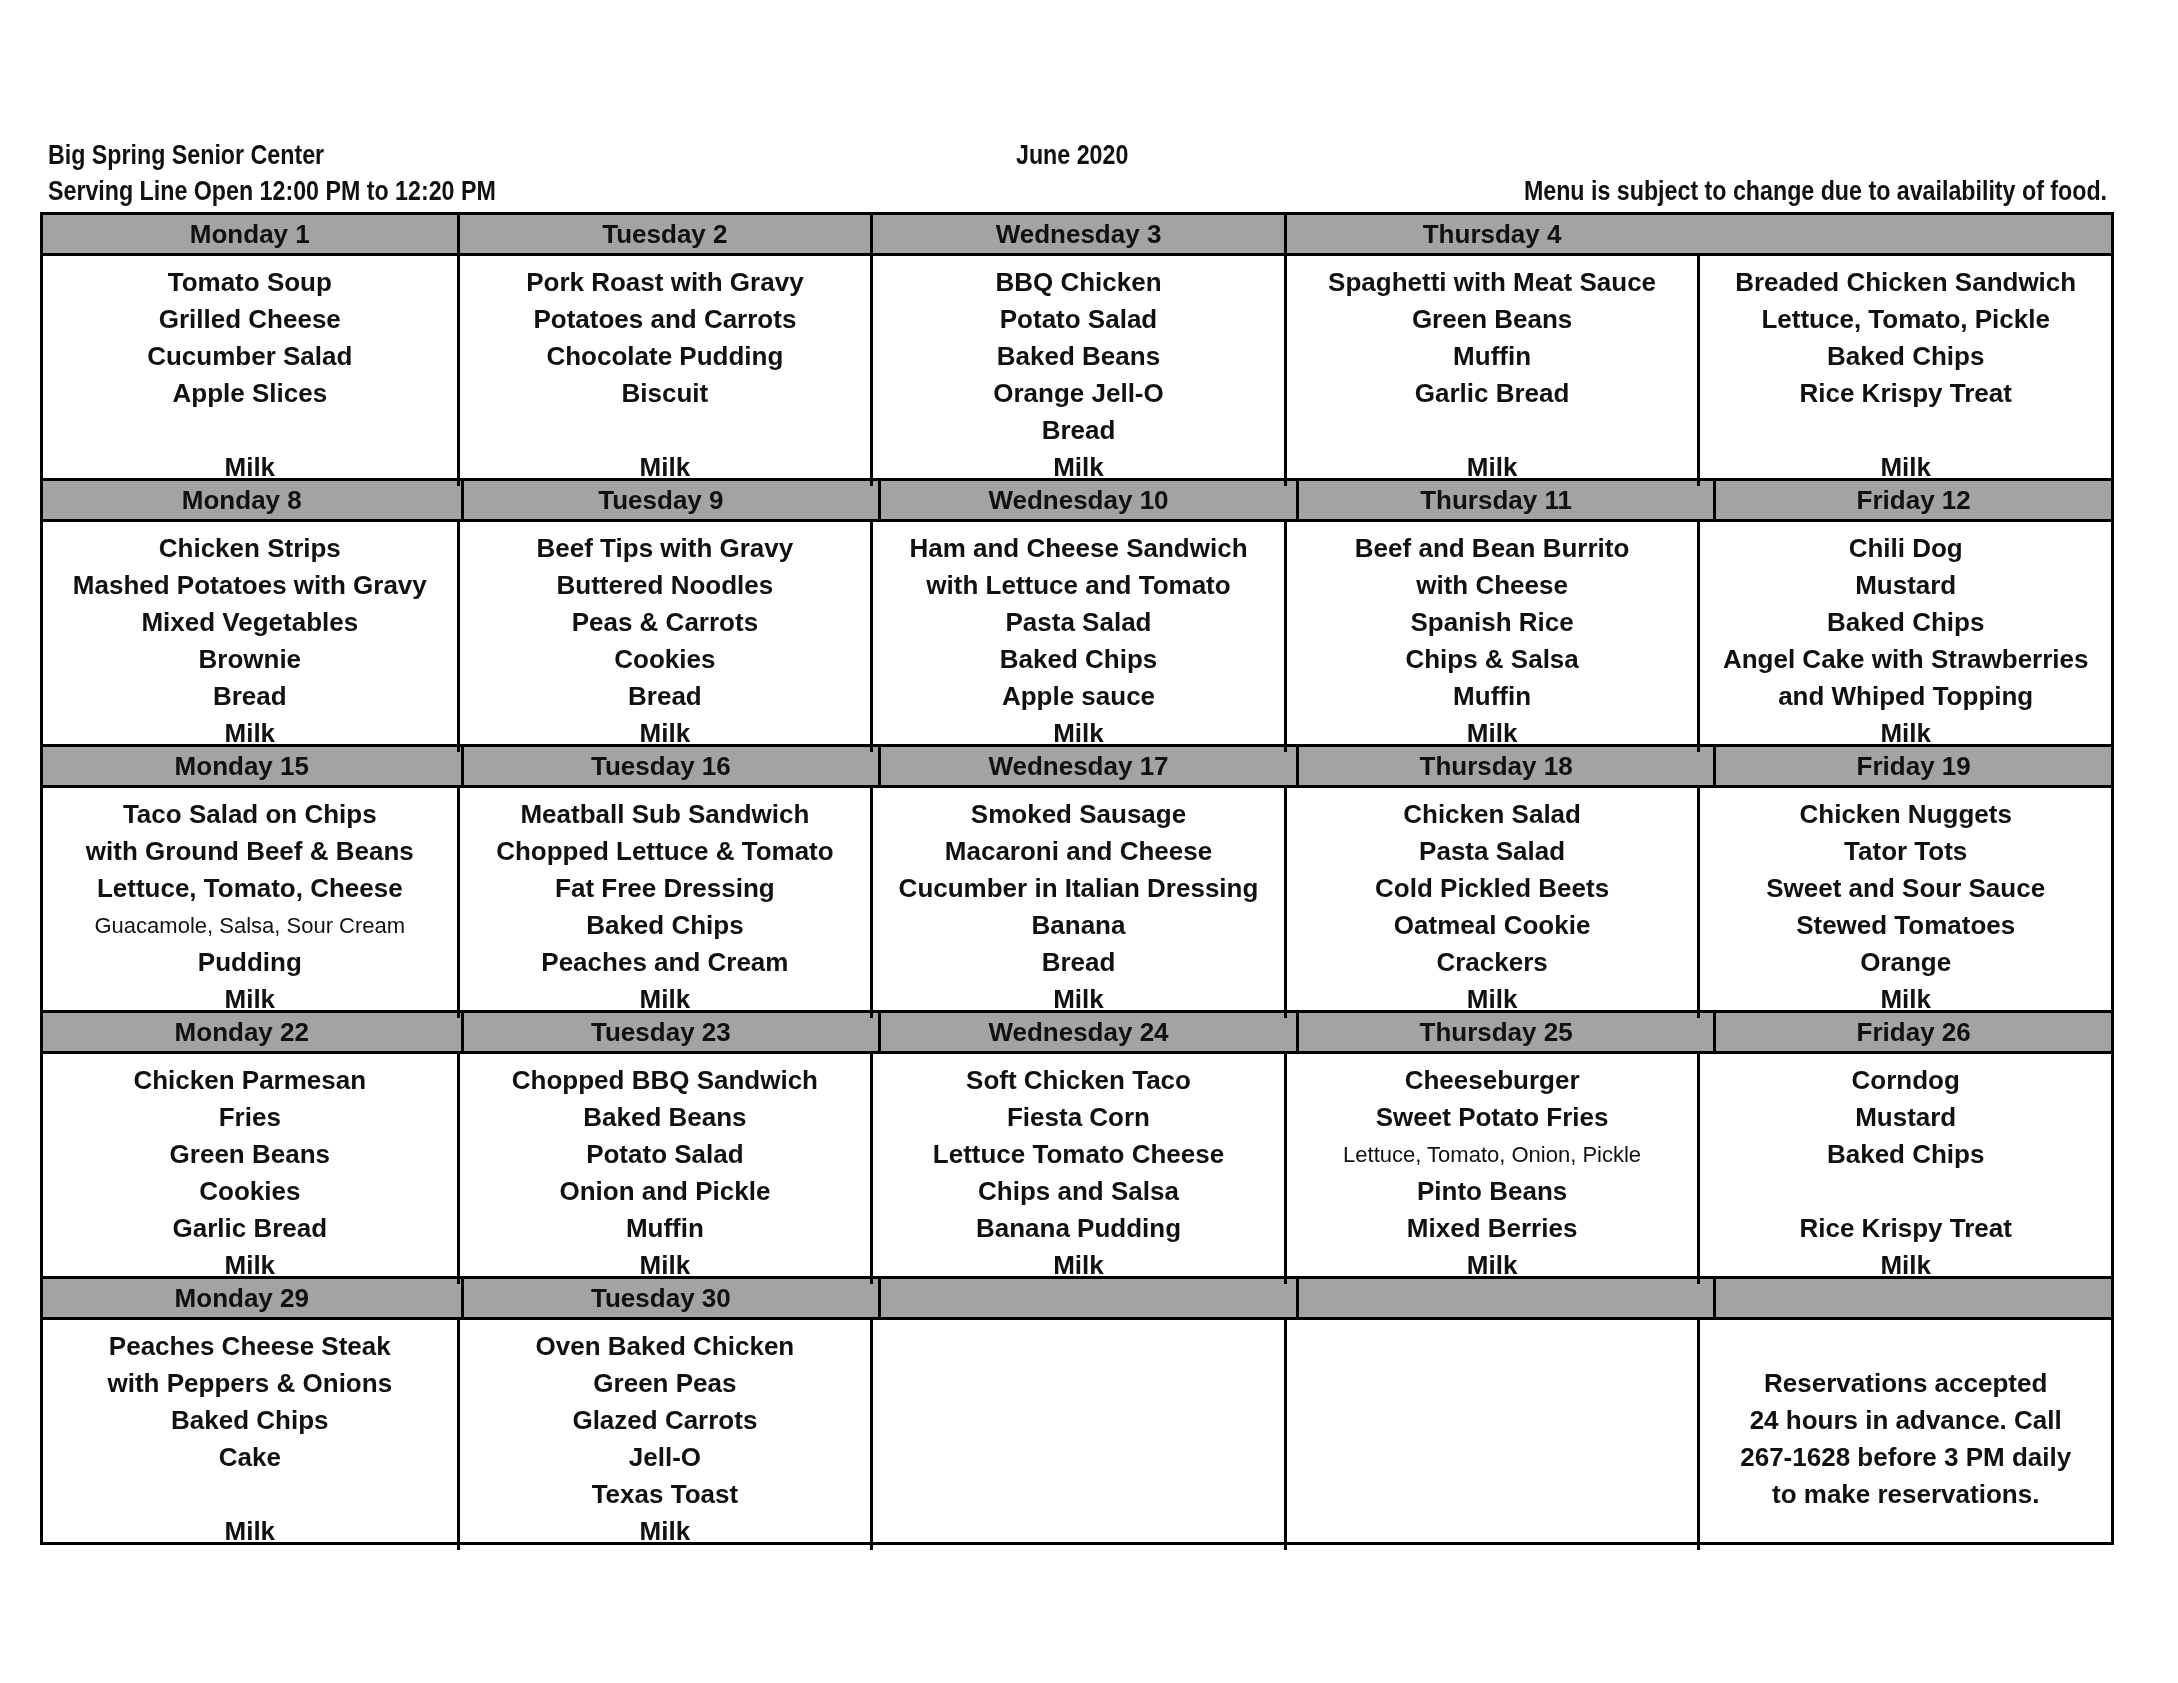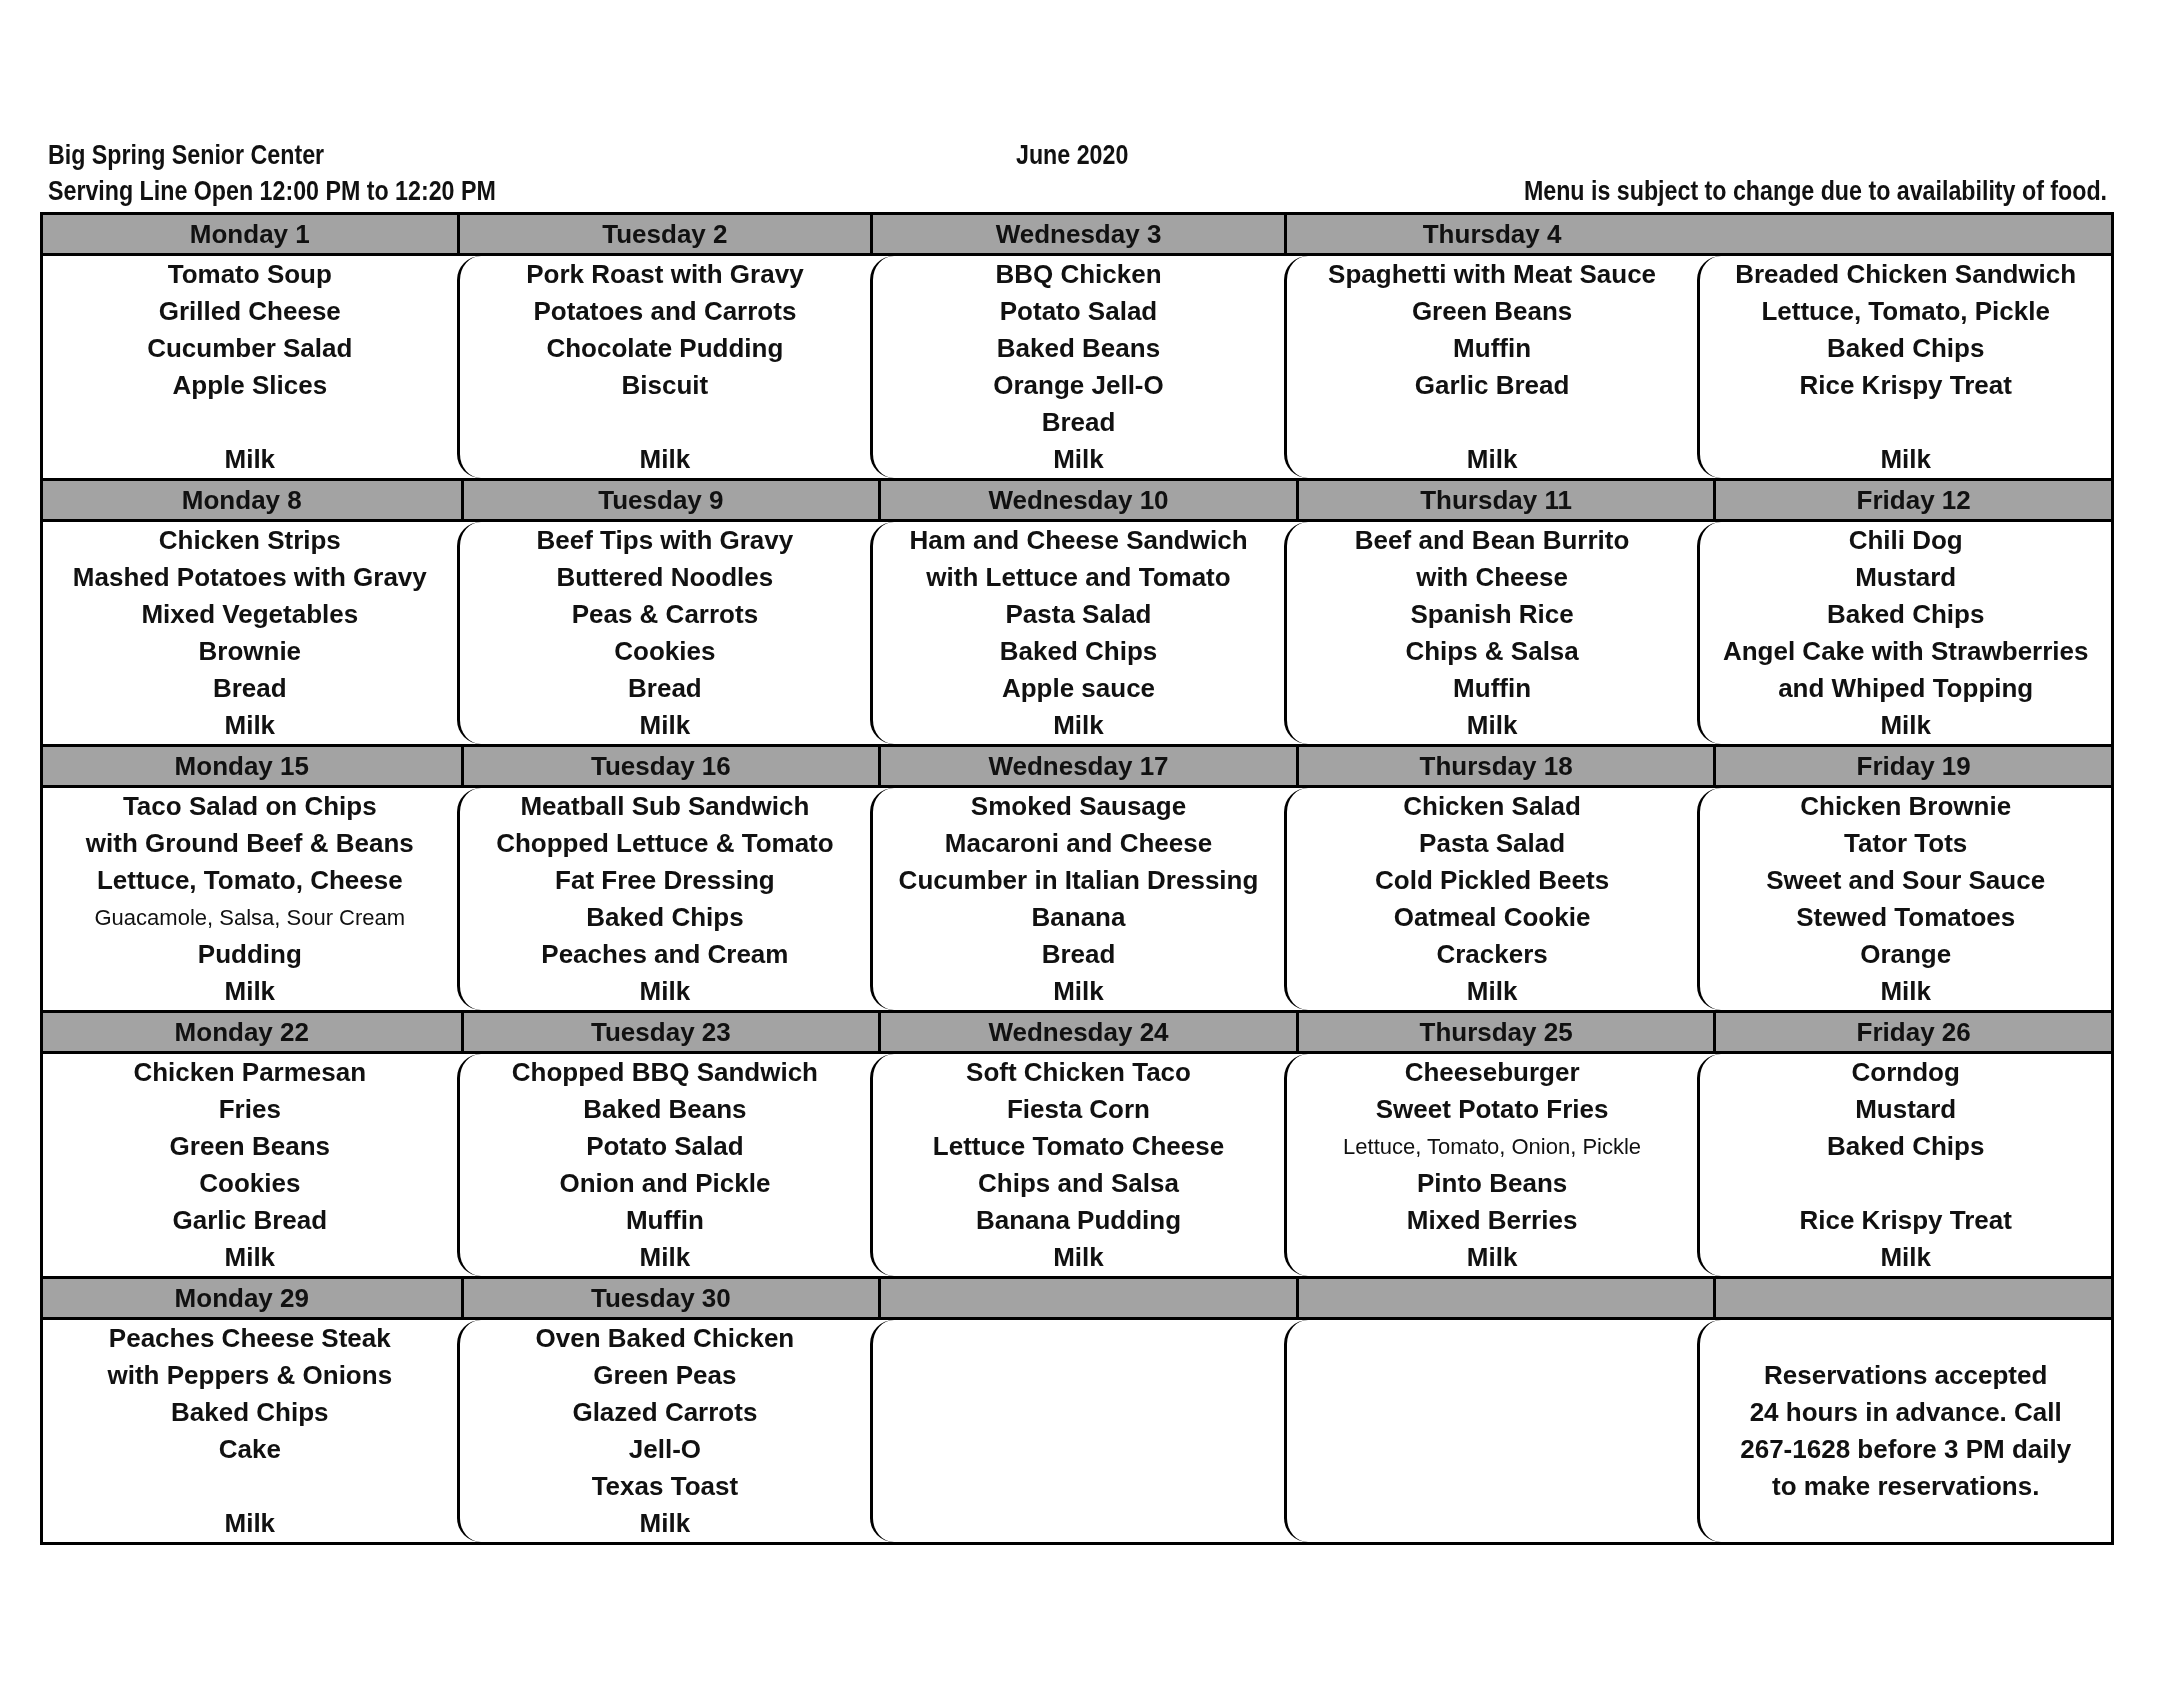--- a/index.html
+++ b/index.html
@@ -11,21 +11,21 @@
   #disclaimer { right: 71px; top: 176px; transform-origin: right top; }
   #menu-table { position: absolute; left: 40px; top: 212px; width: 2074px; border: 3px solid #000; box-sizing: border-box; }
   .week { display: block; }
   .hdr-row, .body-row { display: grid; grid-template-columns: repeat(5, 1fr); }
   .hdr-row { height: 38px; background: #a3a3a3; border-bottom: 3px solid #000; }
   .week + .week .hdr-row { border-top: 3px solid #000; gap: 20px; }
   .hcell, .bcell { border-left: 3px solid #000; box-sizing: border-box; text-align: center; font-family: "Liberation Sans", sans-serif; }
   .hcell:first-child, .bcell:first-child { border-left: none; }
   .hcell { font-weight: bold; font-size: 26px; line-height: 38px; color: #111; }
   .body-row { height: 222px; }
-  .bcell { padding-top: 0px; border-radius: 24px; }
+  .bcell { padding-top: 8px; }
   .line { display: block; height: 37px; line-height: 37px; font-weight: bold; font-size: 26px; white-space: nowrap; color: #111; }
   .line.small { font-weight: normal; font-size: 22px; }
 </style>
 </head>
 <body>
 
 <div class="top" id="org">Big Spring Senior Center</div>
 <div class="top" id="serving">Serving Line Open 12:00 PM to 12:20 PM</div>
 <div class="top" id="month">June 2020</div>
 <div class="top" id="disclaimer">Menu is subject to change due to availability of food.</div>
@@ -167,21 +167,21 @@
         </div>
         <div class="bcell">
           <span class="line">Chicken Salad</span>
           <span class="line">Pasta Salad</span>
           <span class="line">Cold Pickled Beets</span>
           <span class="line">Oatmeal Cookie</span>
           <span class="line">Crackers</span>
           <span class="line">Milk</span>
         </div>
         <div class="bcell">
-          <span class="line">Chicken Brownie</span>
+          <span class="line">Chicken Nuggets</span>
           <span class="line">Tator Tots</span>
           <span class="line">Sweet and Sour Sauce</span>
           <span class="line">Stewed Tomatoes</span>
           <span class="line">Orange</span>
           <span class="line">Milk</span>
         </div>
       </div>
     </div>
     <div class="week">
       <div class="hdr-row">

